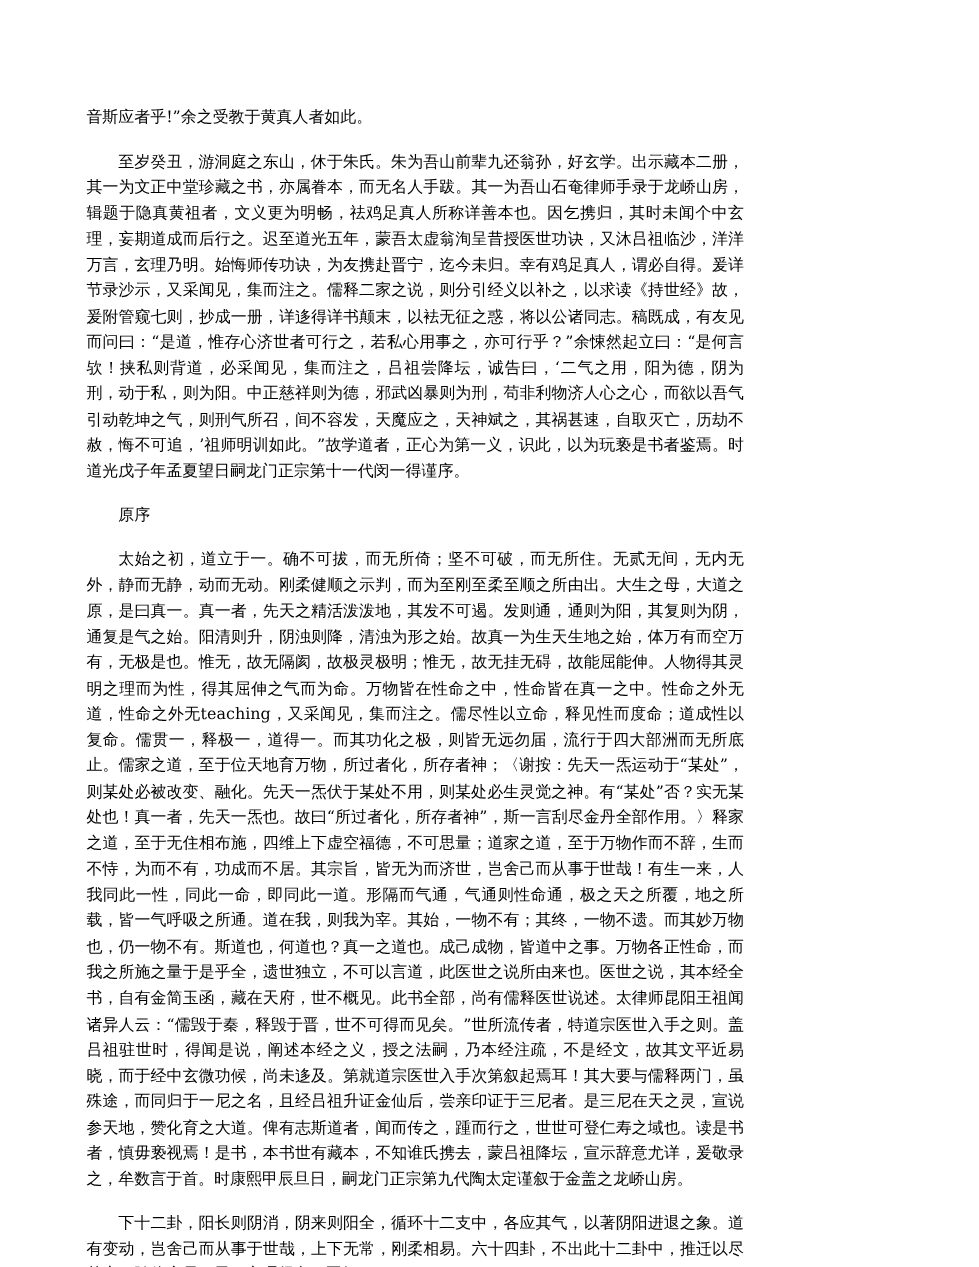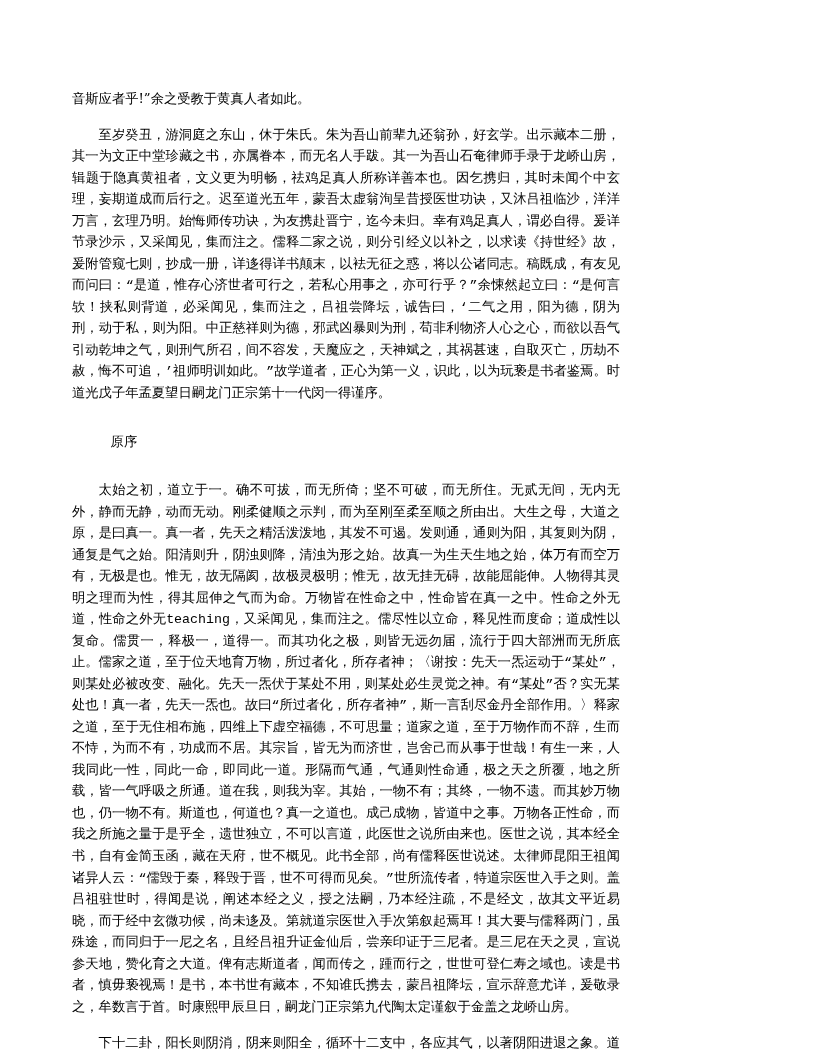--- a/index.html
+++ b/index.html
@@ -22,28 +22,27 @@
   }
   .doc-body {
     font-size: 13.3px;
     line-height: 1.62;
     text-align: justify;
     text-justify: inter-ideograph;
   }
   p.para {
     margin: 0 0 0 0;
     text-indent: 2em;
-    font-family: Liberation Mono, monospace;
   }
   p.noindent {
     margin: 0;
     text-indent: 0;
   }
   p.heading {
-    margin: 12px;
+    margin: 0;
     text-indent: 2em;
   }
   .gap {
     height: 15px;
   }
 </style>
 </head>
 <body>
 
 <div class="page">

